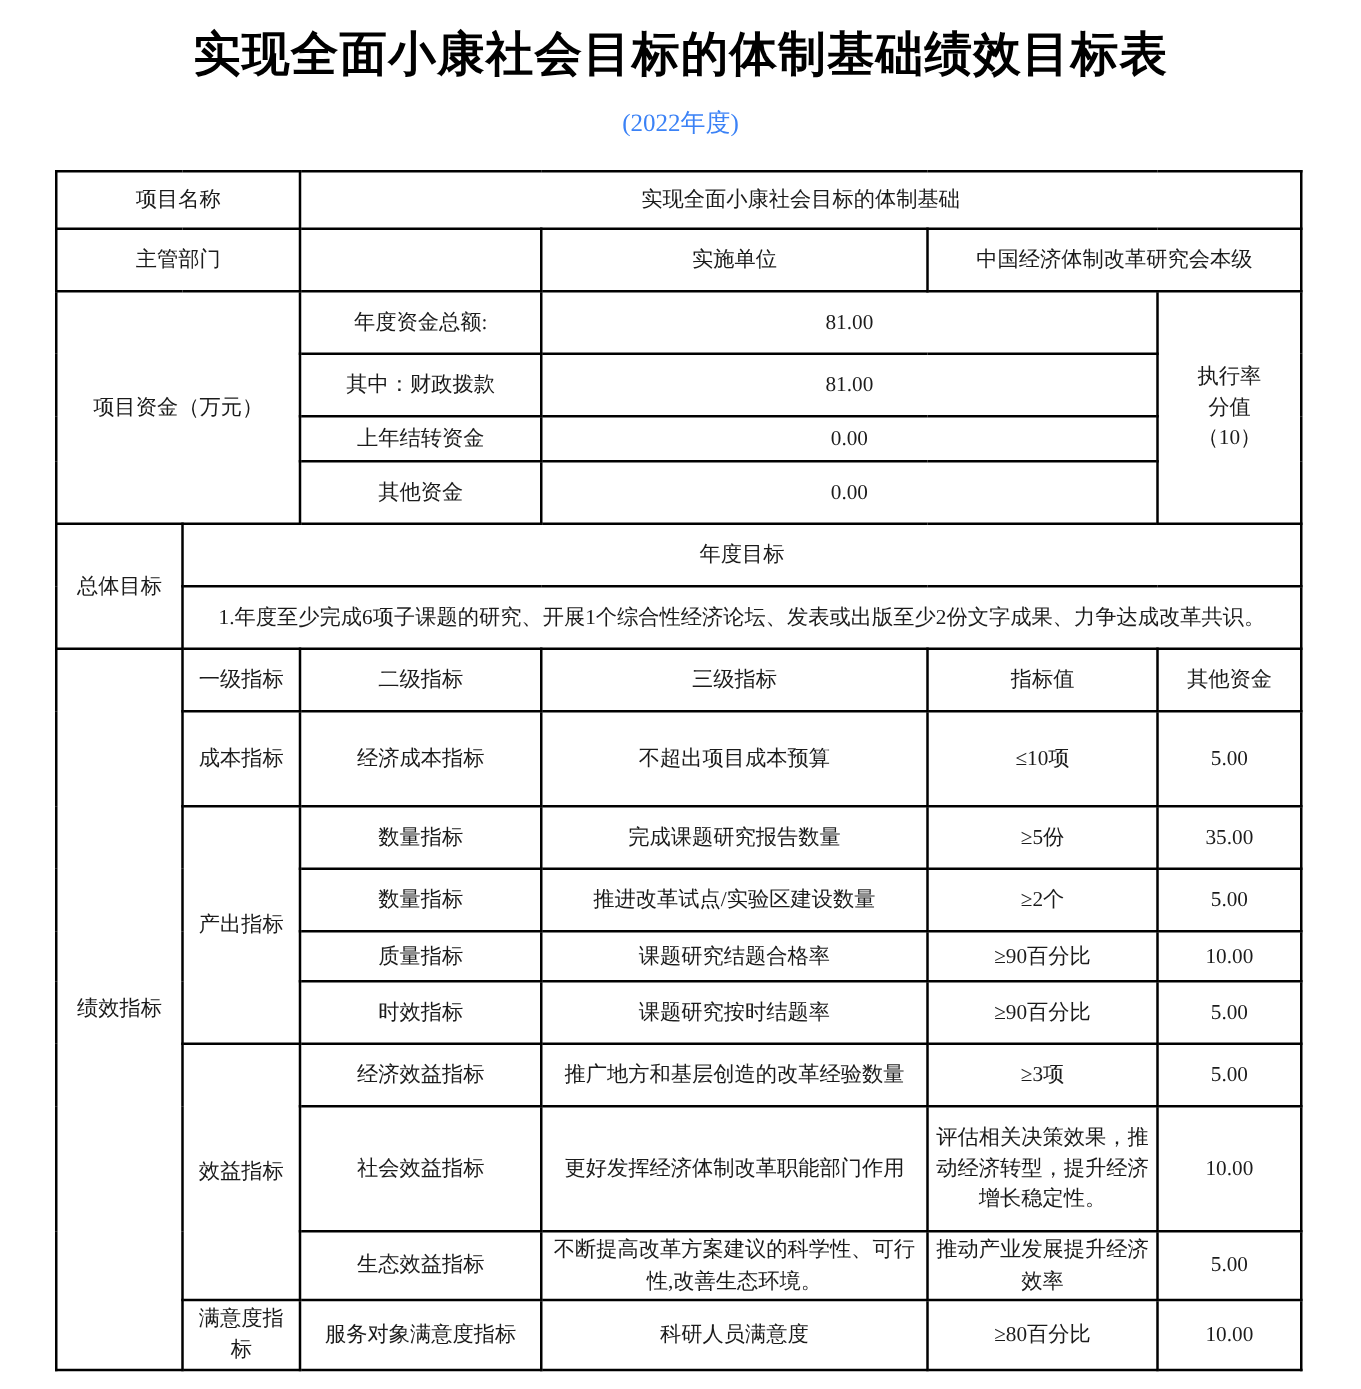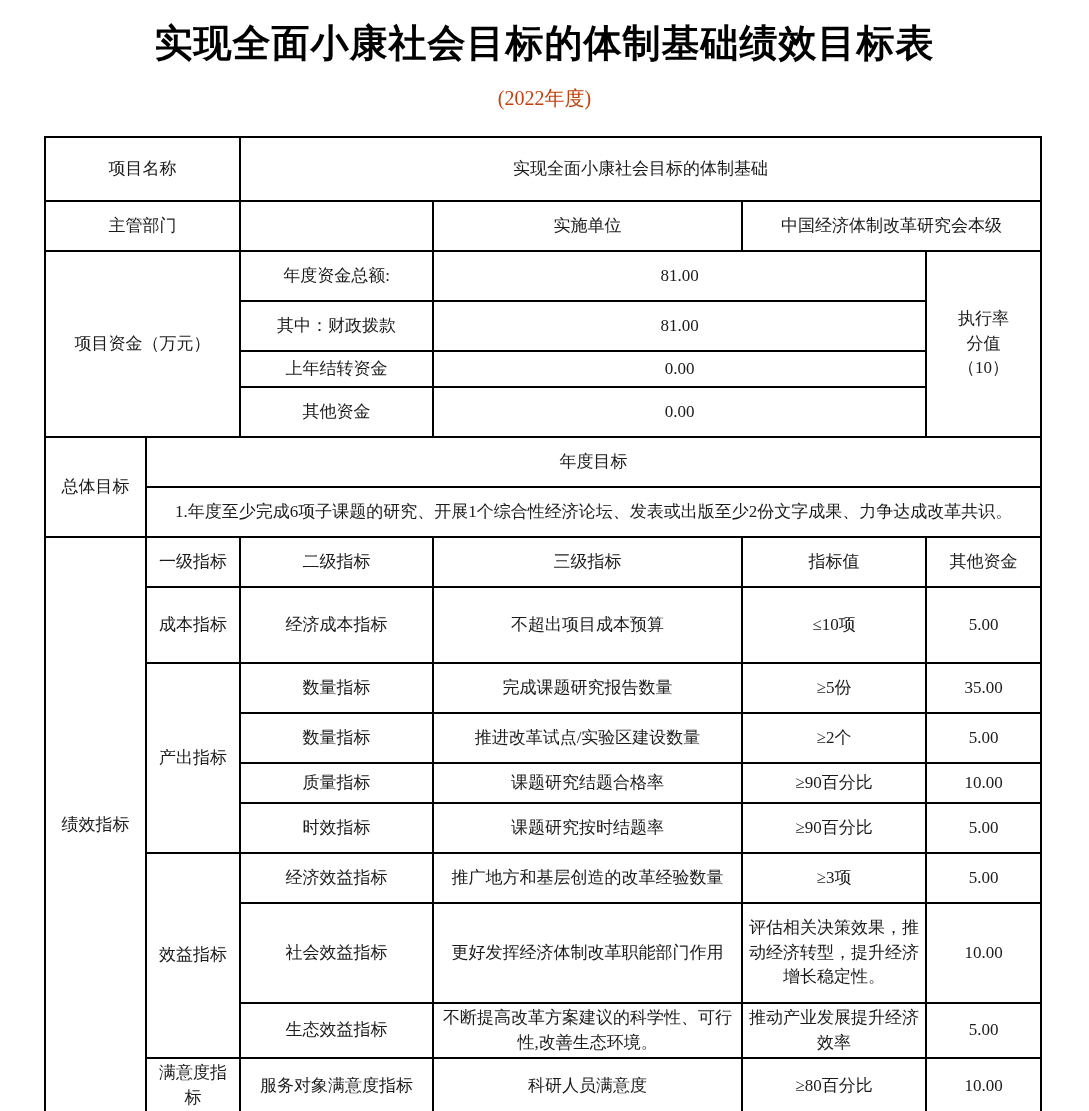--- a/index.html
+++ b/index.html
@@ -8,21 +8,21 @@
     font-family:"Liberation Serif","DejaVu Serif",serif;
     color:#1b1b1b;
   }
   .title{
     margin:18px 0 0 0;text-align:center;
     font-size:38px;font-weight:bold;color:#000;
     letter-spacing:1px;
   }
   .subtitle{
     margin:16px 0 0 0;text-align:center;
-    font-size:20px;color:#c2410c;
+    font-size:20px;color:#3b82f6;
   }
   table.doc{
     position:absolute;left:44px;top:136px;
     border-collapse:collapse;table-layout:fixed;
     width:996px;
   }
   table.doc td{
     border:2px solid #000;
     text-align:center;vertical-align:middle;
     font-size:17px;line-height:1.45;
@@ -46,21 +46,21 @@
   <colgroup>
     <col style="width:101px">
       <col style="width:94px">
       <col style="width:193px">
     <col style="width:309px">
       <col style="width:184px">
       <col style="width:115px">
   </colgroup>
 
   <tbody>
-      <tr style="height:64px">
+      <tr style="height:46px">
     <td colspan="2">项目名称</td>
     <td colspan="4">实现全面小康社会目标的体制基础</td>
   </tr>
 
   <tr style="height:50px">
     <td colspan="2">主管部门</td>
     <td></td>
     <td>实施单位</td>
     <td colspan="2">中国经济体制改革研究会本级</td>
   </tr>

